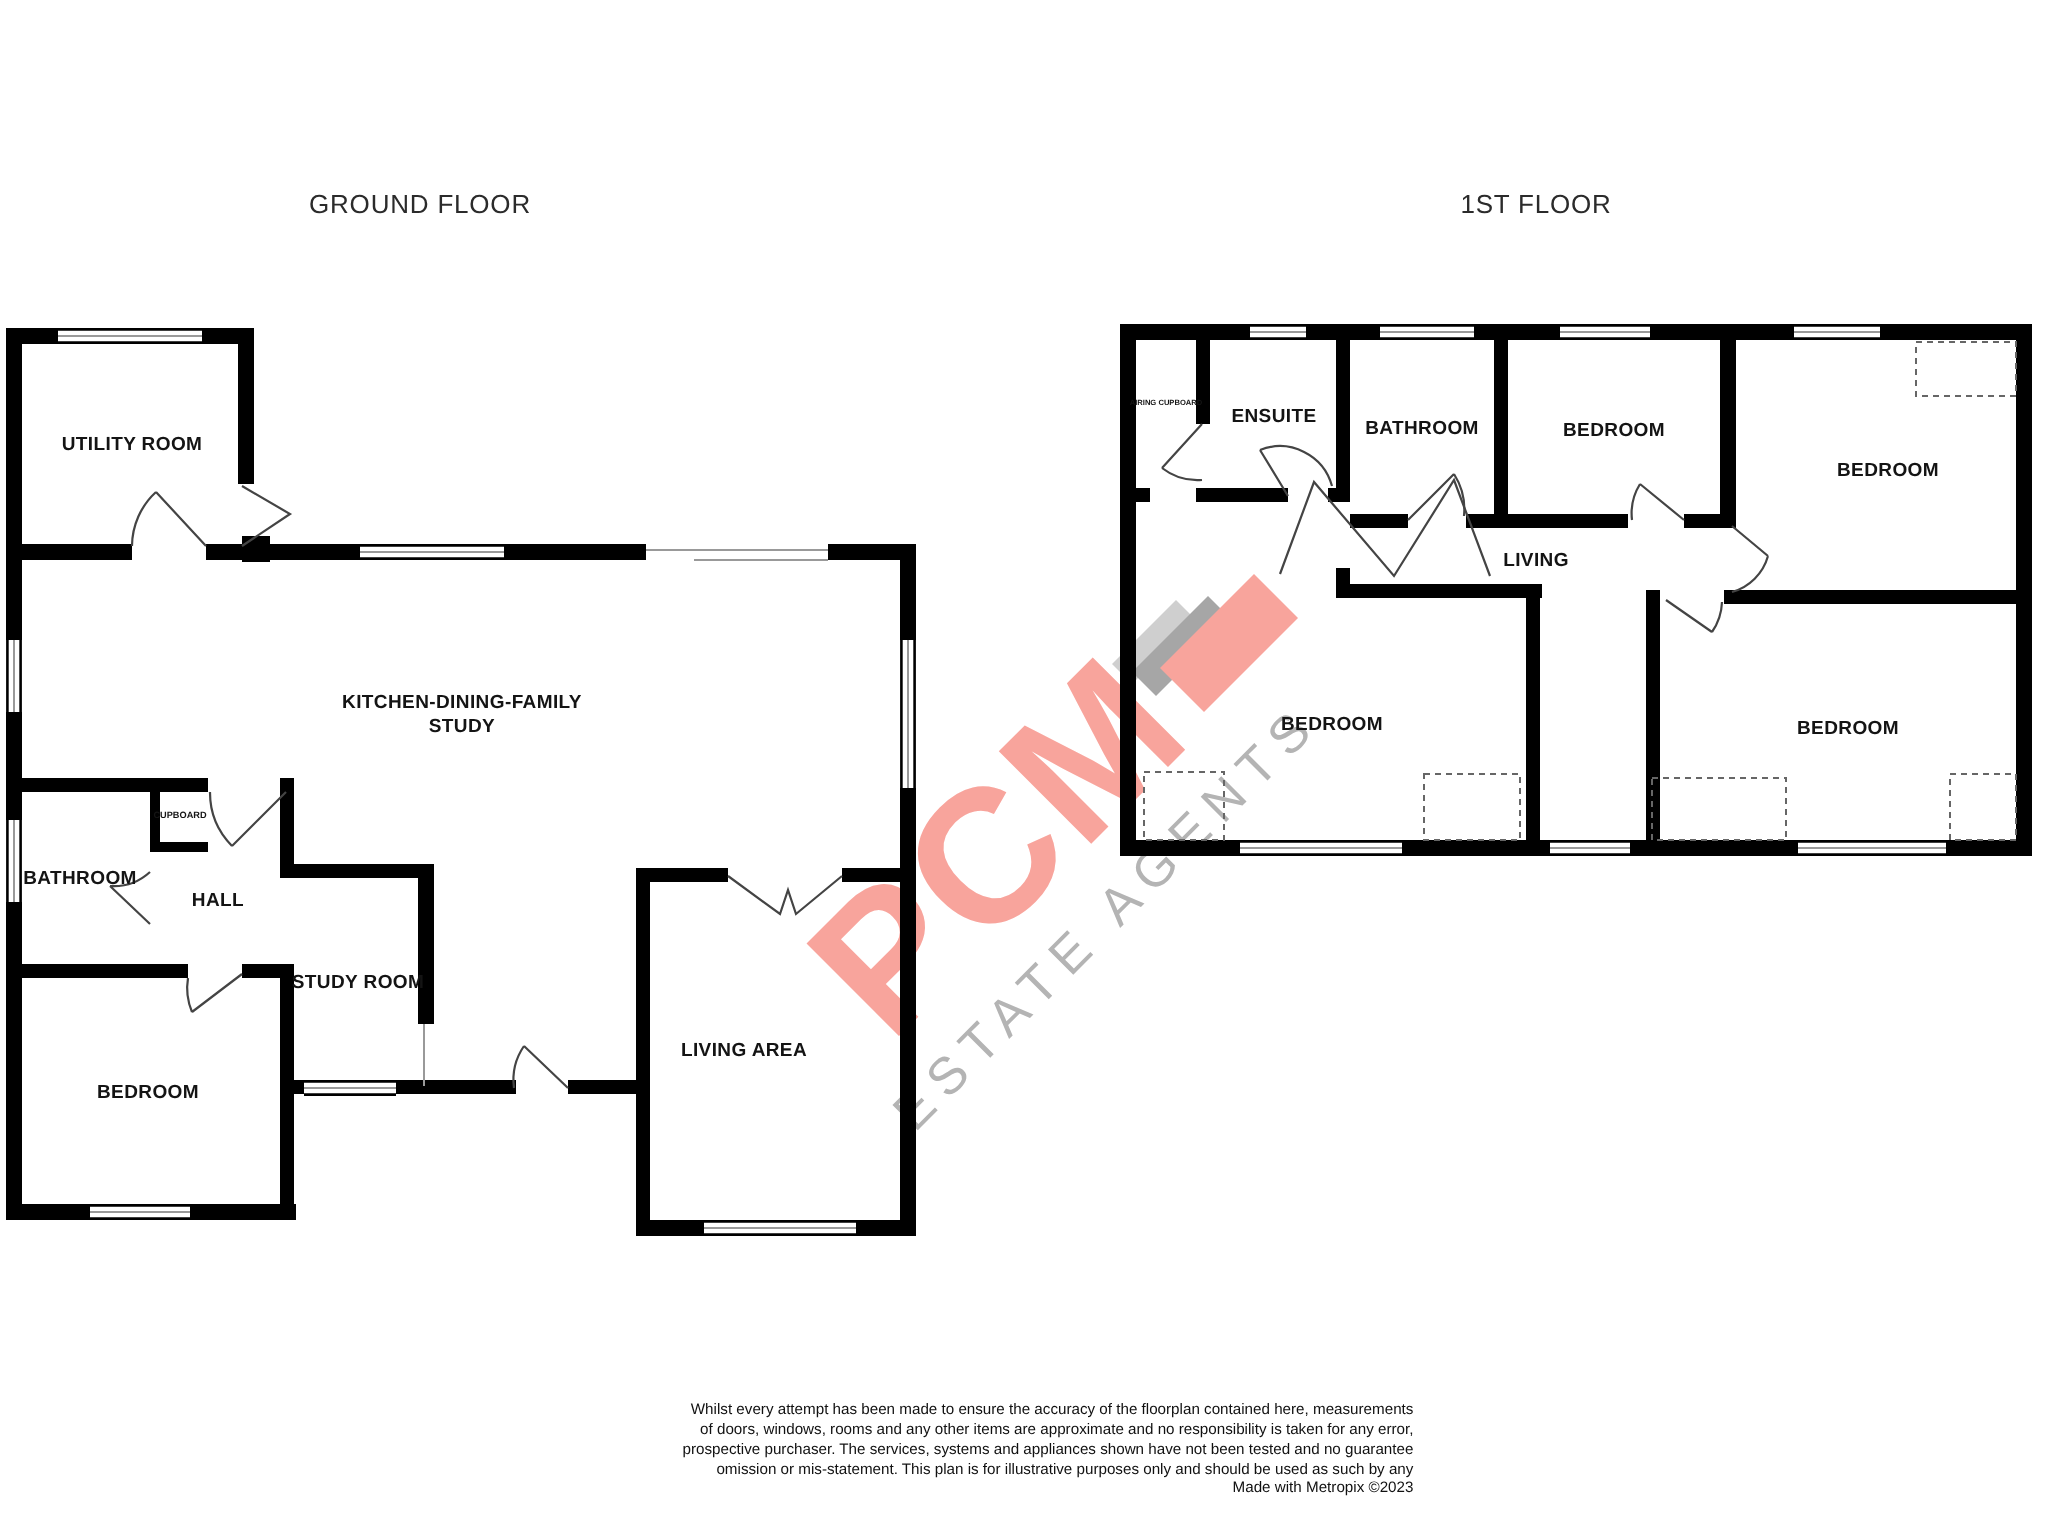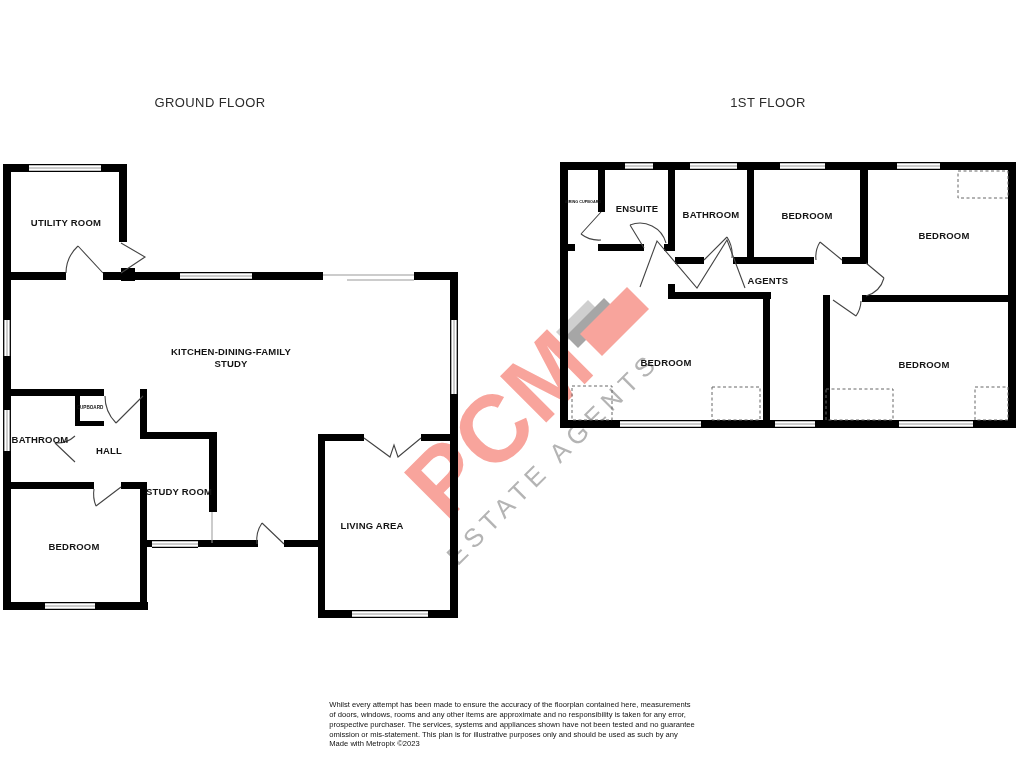--- a/index.html
+++ b/index.html
@@ -9,21 +9,21 @@
         letter-spacing:.4px;white-space:nowrap;z-index:3;}
   .room-label{position:absolute;transform:translate(-50%,-50%);font-weight:bold;font-size:9.5px;
         color:#141414;letter-spacing:.2px;white-space:nowrap;text-align:center;z-index:3;line-height:1.25;}
   .room-label.tiny{font-size:4.6px;letter-spacing:0;}
   .room-label.micro{font-size:3.8px;letter-spacing:0;}
   #watermark{position:absolute;left:512px;top:392px;transform:translate(-50%,-50%) rotate(-45deg);
         z-index:1;text-align:center;pointer-events:none;}
   #watermark .brand{font-size:95px;font-weight:800;letter-spacing:2px;line-height:.9;}
   #watermark .tagline{font-size:26px;font-weight:400;letter-spacing:6px;margin-top:4px;padding-left:26px;opacity:.75;}
   #plan-svg{position:absolute;left:0;top:0;z-index:2;}
-  #footer{position:absolute;left:512px;top:656px;transform:translateX(-50%);text-align:left;
+  #footer{position:absolute;left:524px;top:656px;transform:translateX(-50%);text-align:right;
         font-size:7.6px;line-height:1.3;color:#111;z-index:3;white-space:nowrap;}
 </style>
 </head>
 <body>
 
 <div id="page">
 
   <div class="floor-title" style="left:210px;top:58px">GROUND FLOOR</div>
   <div class="floor-title" style="left:768px;top:58px">1ST FLOOR</div>
 
@@ -42,21 +42,21 @@
   <div class="room-label" style="left:109px;top:407px">HALL</div>
   <div class="room-label" style="left:179px;top:448px">STUDY ROOM</div>
   <div class="room-label" style="left:74px;top:503px">BEDROOM</div>
   <div class="room-label" style="left:372px;top:482px">LIVING AREA</div>
 
   <div class="room-label micro" style="left:583px;top:158px">AIRING CUPBOARD</div>
   <div class="room-label" style="left:637px;top:165px">ENSUITE</div>
   <div class="room-label" style="left:711px;top:171px">BATHROOM</div>
   <div class="room-label" style="left:807px;top:172px">BEDROOM</div>
   <div class="room-label" style="left:944px;top:192px">BEDROOM</div>
-  <div class="room-label" style="left:768px;top:237px">AGENTS</div>
+  <div class="room-label" style="left:768px;top:237px">LIVING</div>
   <div class="room-label" style="left:666px;top:319px">BEDROOM</div>
   <div class="room-label" style="left:924px;top:321px">BEDROOM</div>
 
   <div id="footer">
     <div>Whilst every attempt has been made to ensure the accuracy of the floorplan contained here, measurements</div>
     <div>of doors, windows, rooms and any other items are approximate and no responsibility is taken for any error,</div>
     <div>prospective purchaser. The services, systems and appliances shown have not been tested and no guarantee</div>
     <div>omission or mis-statement. This plan is for illustrative purposes only and should be used as such by any</div>
     <div>Made with Metropix ©2023</div>
   </div>

